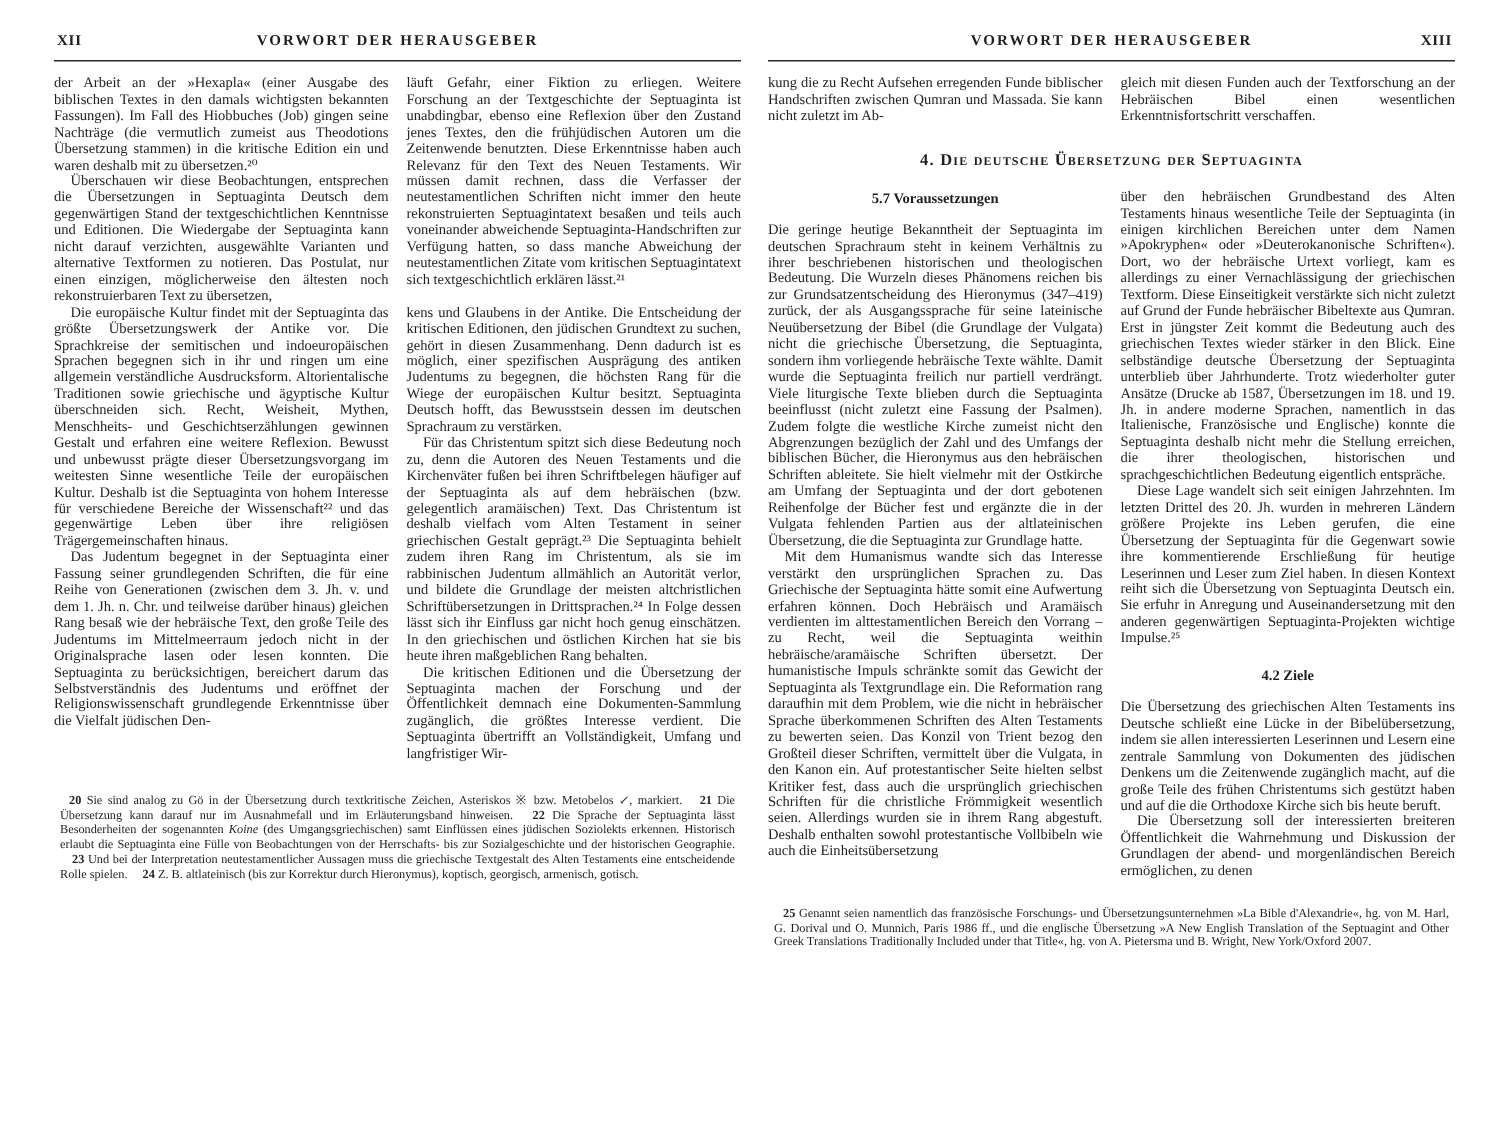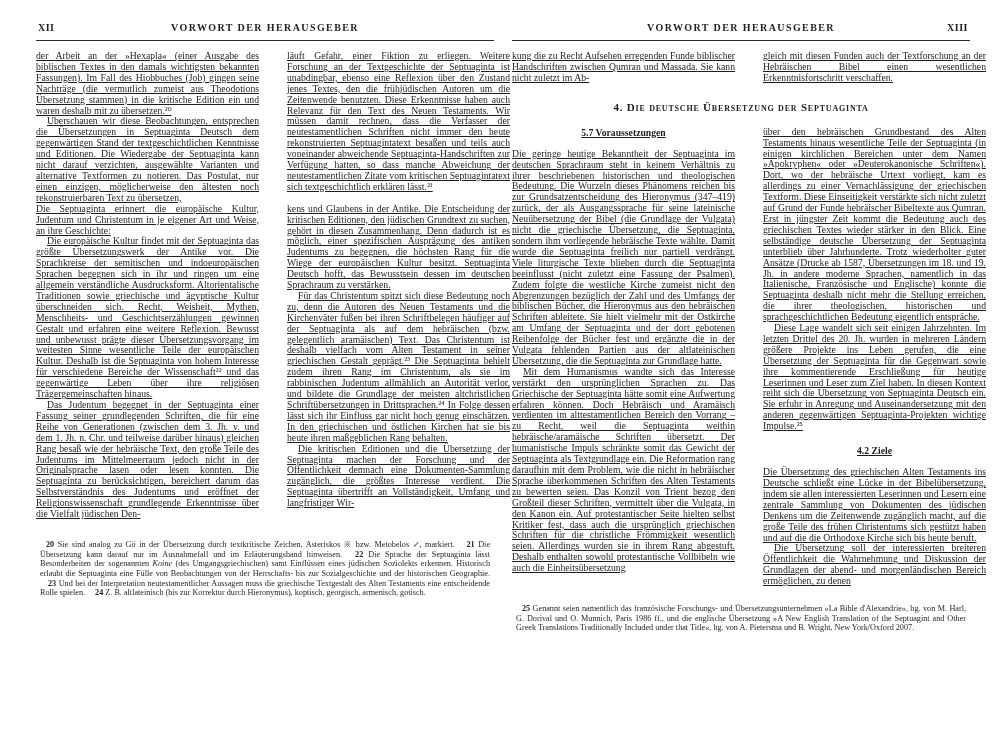--- a/index.html
+++ b/index.html
@@ -24,21 +24,21 @@
     letter-spacing:1.4px;
     padding-bottom:5px;
     border-bottom:1px solid #2b2b2b;
     margin-bottom:10px;
     height:13px;
   }
   .page-num { position:absolute; top:0; letter-spacing:0.5px; }
   .page-num.pos-left  { left:2px; }
   .page-num.pos-right { right:2px; }
 
-  .cols { display:flex; gap:28px;text-decoration:underline; }
+  .cols { display:flex; gap:12px; }
   .col { width:223px; flex:0 0 223px; text-align:justify; }
 
   .col p {
     margin:0;
     font-size:9.7px;
     line-height:10.9px;
     text-align:justify;
   }
   .col p.ind { text-indent:11px; }
 
@@ -88,21 +88,20 @@
         <p class="ind">Überschauen wir diese Beobachtungen, entsprechen die Übersetzungen in Septuaginta Deutsch dem gegenwärtigen Stand der textgeschichtlichen Kenntnisse und Editionen. Die Wiedergabe der Septuaginta kann nicht darauf verzichten, ausgewählte Varianten und alternative Textformen zu notieren. Das Postulat, nur einen einzigen, möglicherweise den ältesten noch rekonstruierbaren Text zu übersetzen,</p>
       </div>
       <div class="col">
         <p>läuft Gefahr, einer Fiktion zu erliegen. Weitere Forschung an der Textgeschichte der Septuaginta ist unabdingbar, ebenso eine Reflexion über den Zustand jenes Textes, den die frühjüdischen Autoren um die Zeitenwende benutzten. Diese Erkenntnisse haben auch Relevanz für den Text des Neuen Testaments. Wir müssen damit rechnen, dass die Verfasser der neutestamentlichen Schriften nicht immer den heute rekonstruierten Septuagintatext besaßen und teils auch voneinander abweichende Septuaginta-Handschriften zur Verfügung hatten, so dass manche Abweichung der neutestamentlichen Zitate vom kritischen Septuagintatext sich textgeschichtlich erklären lässt.²¹</p>
       </div>
     </div>
 
 
     <div class="cols">
       <div class="col">
-        <p>Die Septuaginta erinnert die europäische Kultur, Judentum und Christentum in je eigener Art und Weise, an ihre Geschichte:</p>
         <p class="ind">Die europäische Kultur findet mit der Septuaginta das größte Übersetzungswerk der Antike vor. Die Sprachkreise der semitischen und indoeuropäischen Sprachen begegnen sich in ihr und ringen um eine allgemein verständliche Ausdrucksform. Altorientalische Traditionen sowie griechische und ägyptische Kultur überschneiden sich. Recht, Weisheit, Mythen, Menschheits- und Geschichtserzählungen gewinnen Gestalt und erfahren eine weitere Reflexion. Bewusst und unbewusst prägte dieser Übersetzungsvorgang im weitesten Sinne wesentliche Teile der europäischen Kultur. Deshalb ist die Septuaginta von hohem Interesse für verschiedene Bereiche der Wissenschaft²² und das gegenwärtige Leben über ihre religiösen Trägergemeinschaften hinaus.</p>
         <p class="ind">Das Judentum begegnet in der Septuaginta einer Fassung seiner grundlegenden Schriften, die für eine Reihe von Generationen (zwischen dem 3. Jh. v. und dem 1. Jh. n. Chr. und teilweise darüber hinaus) gleichen Rang besaß wie der hebräische Text, den große Teile des Judentums im Mittelmeerraum jedoch nicht in der Originalsprache lasen oder lesen konnten. Die Septuaginta zu berücksichtigen, bereichert darum das Selbstverständnis des Judentums und eröffnet der Religionswissenschaft grundlegende Erkenntnisse über die Vielfalt jüdischen Den-</p>
       </div>
       <div class="col">
         <p>kens und Glaubens in der Antike. Die Entscheidung der kritischen Editionen, den jüdischen Grundtext zu suchen, gehört in diesen Zusammenhang. Denn dadurch ist es möglich, einer spezifischen Ausprägung des antiken Judentums zu begegnen, die höchsten Rang für die Wiege der europäischen Kultur besitzt. Septuaginta Deutsch hofft, das Bewusstsein dessen im deutschen Sprachraum zu verstärken.</p>
         <p class="ind">Für das Christentum spitzt sich diese Bedeutung noch zu, denn die Autoren des Neuen Testaments und die Kirchenväter fußen bei ihren Schriftbelegen häufiger auf der Septuaginta als auf dem hebräischen (bzw. gelegentlich aramäischen) Text. Das Christentum ist deshalb vielfach vom Alten Testament in seiner griechischen Gestalt geprägt.²³ Die Septuaginta behielt zudem ihren Rang im Christentum, als sie im rabbinischen Judentum allmählich an Autorität verlor, und bildete die Grundlage der meisten altchristlichen Schriftübersetzungen in Drittsprachen.²⁴ In Folge dessen lässt sich ihr Einfluss gar nicht hoch genug einschätzen. In den griechischen und östlichen Kirchen hat sie bis heute ihren maßgeblichen Rang behalten.</p>
         <p class="ind">Die kritischen Editionen und die Übersetzung der Septuaginta machen der Forschung und der Öffentlichkeit demnach eine Dokumenten-Sammlung zugänglich, die größtes Interesse verdient. Die Septuaginta übertrifft an Vollständigkeit, Umfang und langfristiger Wir-</p>
       </div>
     </div>
 

